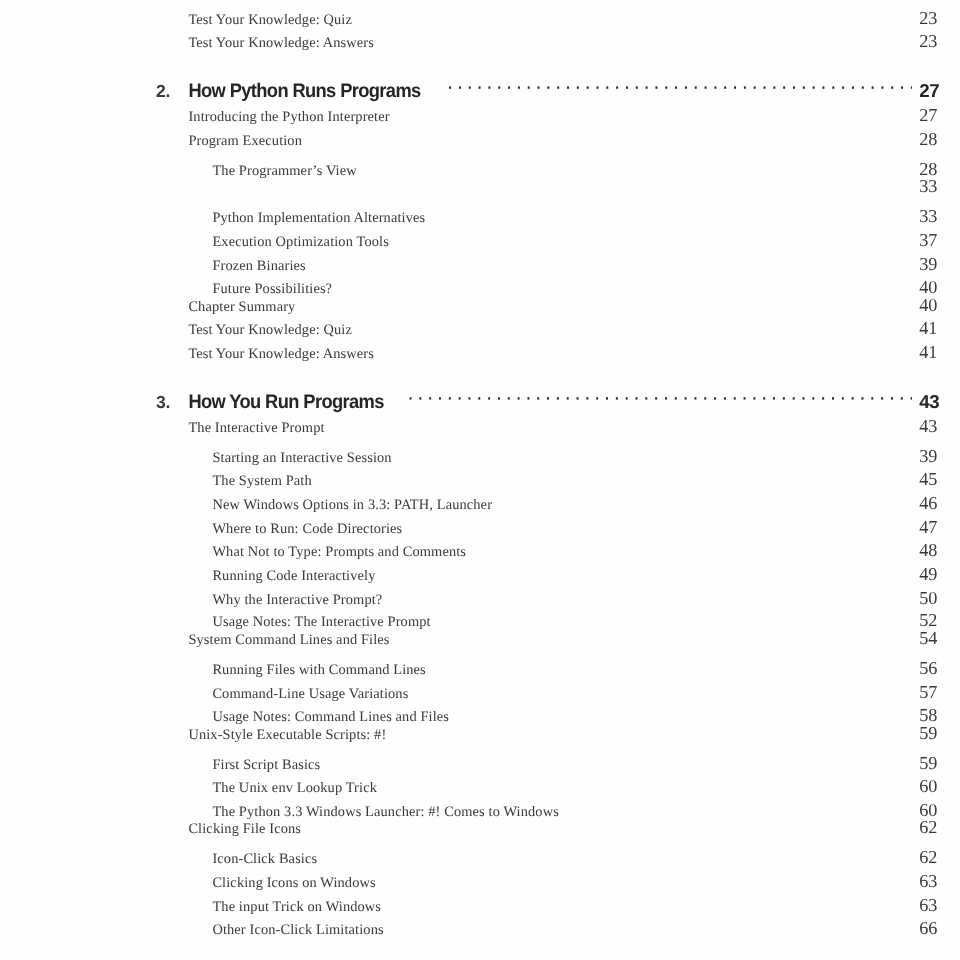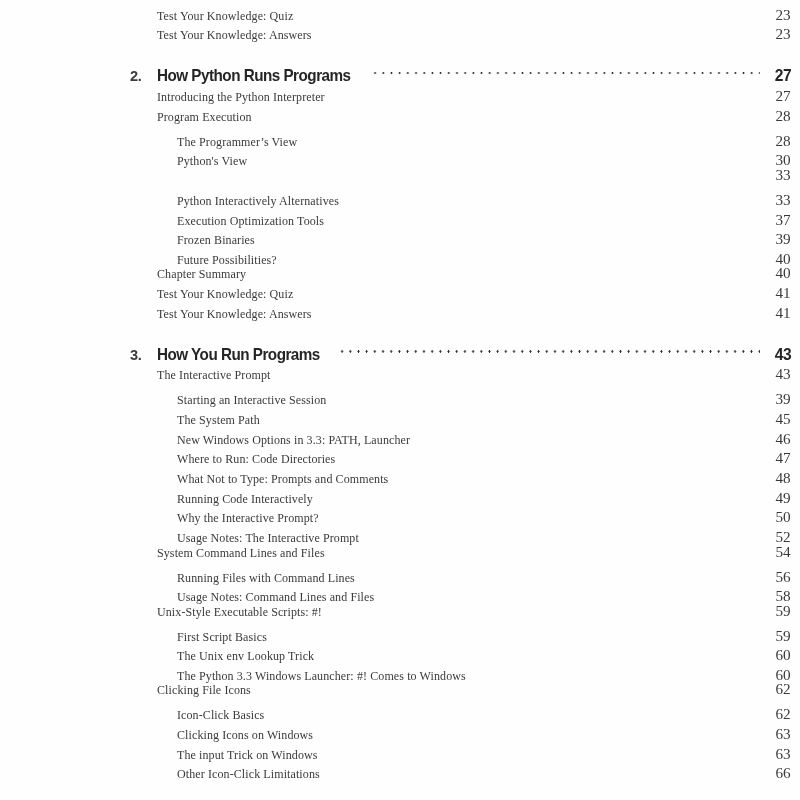--- a/index.html
+++ b/index.html
@@ -40,21 +40,21 @@
 
   .row .leader {
     flex: 1 1 auto;
     overflow: hidden;
     height: 19.7px;
   }
 
   .row .page {
     flex: 0 0 auto;
     width: 34px;
-    text-align: center;
+    text-align: left;
     font-size: 15.2px;
     padding-right: 0px;
   }
 
   
   .lvl1 .title { margin-left: 157px; }
   .lvl2 .title { margin-left: 177px; margin-top: 12px; }
 
   
   .chapter {
@@ -133,31 +133,26 @@
     <div class="row lvl1">
       <span class="title">Program Execution</span>
       <span class="leader"></span>
       <span class="page">28</span>
     </div>
     <div class="row lvl2">
       <span class="title">The Programmer’s View</span>
       <span class="leader"></span>
       <span class="page">28</span>
     </div>
-    <div class="row lvl2">
-      <span class="title">Python's View</span>
-      <span class="leader"></span>
-      <span class="page">30</span>
-    </div>
     <div class="row lvl1">
       <span class="leader"></span>
       <span class="page">33</span>
     </div>
     <div class="row lvl2">
-      <span class="title">Python Interactively Alternatives</span>
+      <span class="title">Python Implementation Alternatives</span>
       <span class="leader"></span>
       <span class="page">33</span>
     </div>
     <div class="row lvl2">
       <span class="title">Execution Optimization Tools</span>
       <span class="leader"></span>
       <span class="page">37</span>
     </div>
     <div class="row lvl2">
       <span class="title">Frozen Binaries</span>
@@ -239,20 +234,25 @@
       <span class="title">System Command Lines and Files</span>
       <span class="leader"></span>
       <span class="page">54</span>
     </div>
     <div class="row lvl2">
       <span class="title">Running Files with Command Lines</span>
       <span class="leader"></span>
       <span class="page">56</span>
     </div>
     <div class="row lvl2">
+      <span class="title">Command-Line Usage Variations</span>
+      <span class="leader"></span>
+      <span class="page">57</span>
+    </div>
+    <div class="row lvl2">
       <span class="title">Usage Notes: Command Lines and Files</span>
       <span class="leader"></span>
       <span class="page">58</span>
     </div>
     <div class="row lvl1">
       <span class="title">Unix-Style Executable Scripts: #!</span>
       <span class="leader"></span>
       <span class="page">59</span>
     </div>
     <div class="row lvl2">

